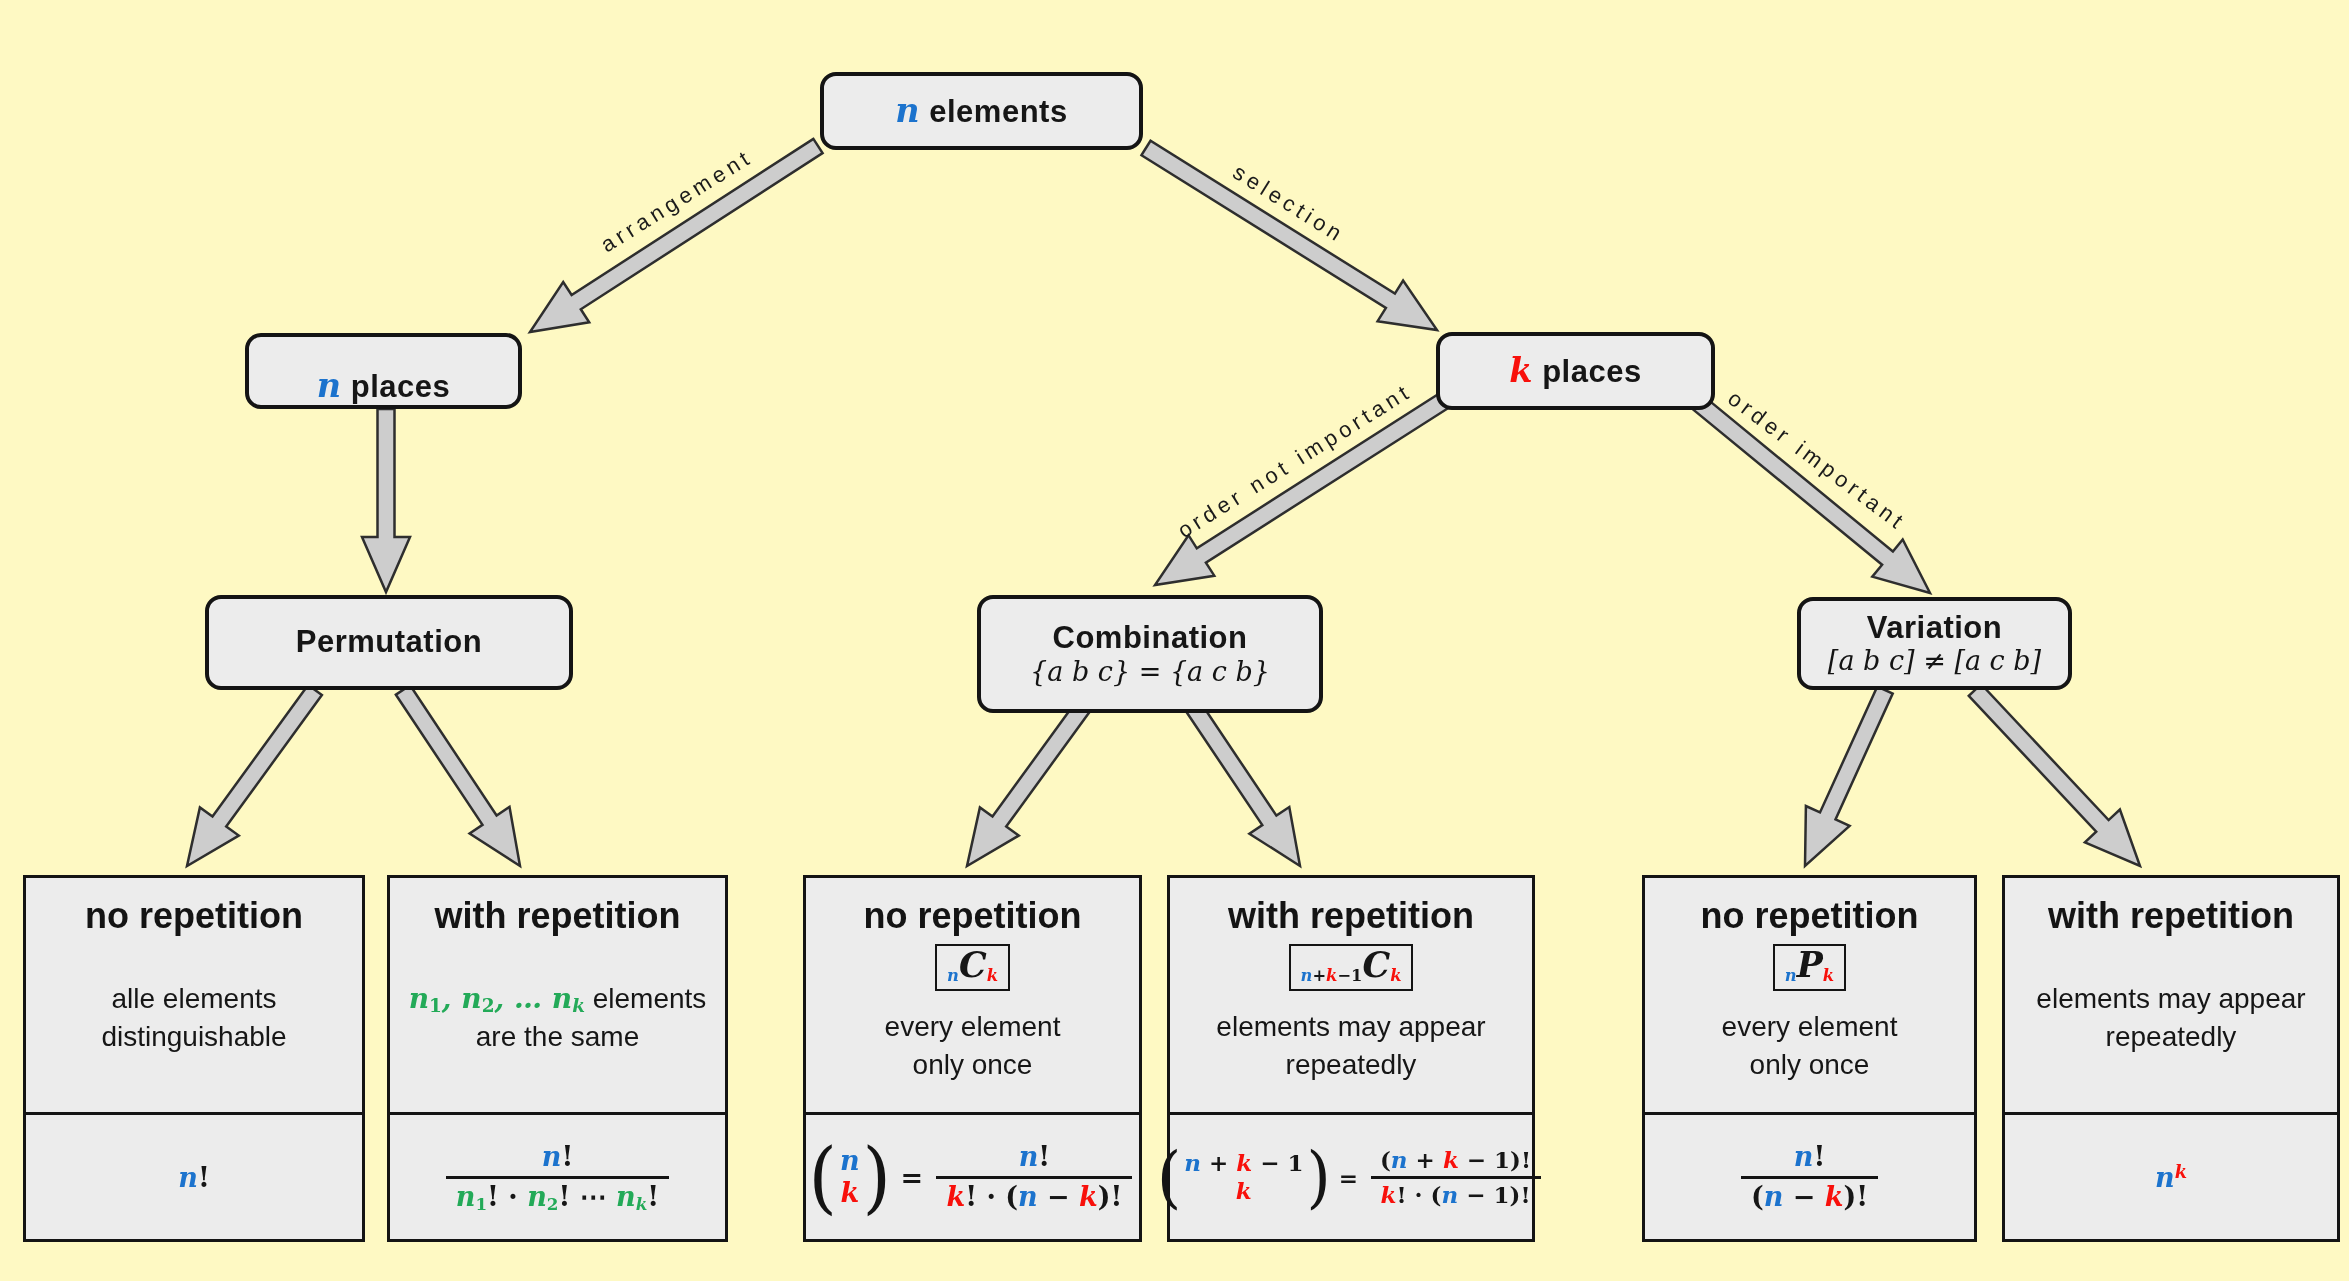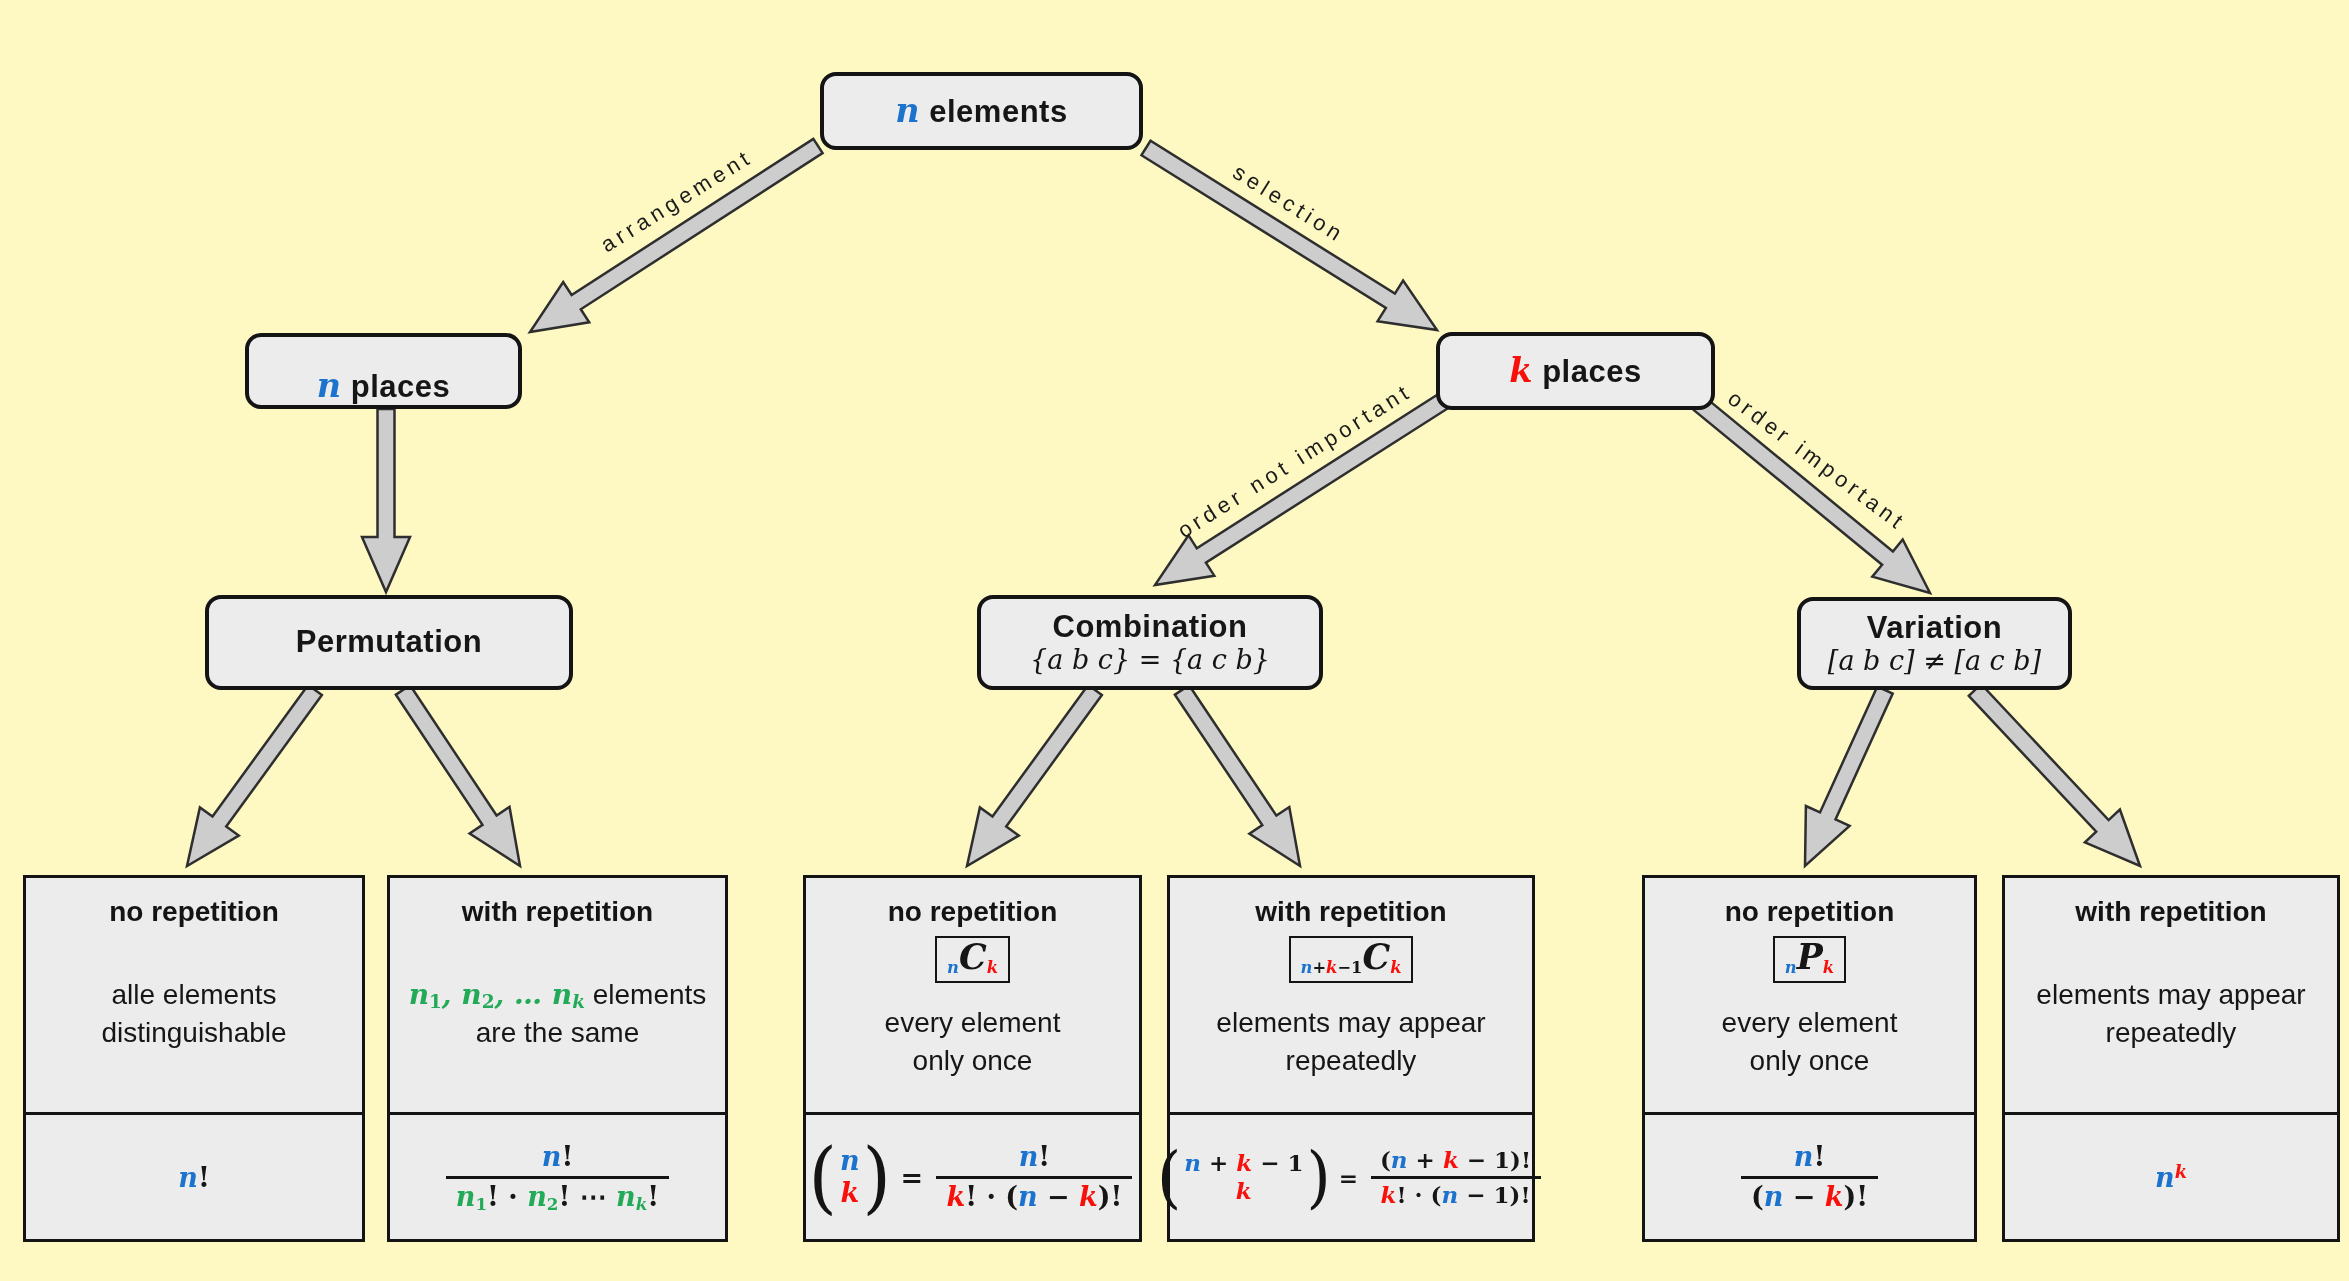--- a/index.html
+++ b/index.html
@@ -17,40 +17,40 @@
     box-sizing:border-box;z-index:2;
   }
   .node-title{font-weight:700;font-size:31px;letter-spacing:.5px;color:#141414;line-height:1.1;}
   .node-title .v{font-family:"DejaVu Serif",serif;font-style:italic;font-size:1.08em;font-weight:700;}
   .node-sub{font-family:"DejaVu Serif",serif;font-style:italic;font-size:27px;color:#141414;line-height:1.15;}
 
   #node-root       {left:820px; top:72px;  width:323px;height:78px;}
   #node-n-places   {left:245px; top:333px; width:277px;height:76px;justify-content:flex-end;}
   #node-k-places   {left:1436px;top:332px; width:279px;height:78px;}
   #node-permutation{left:205px; top:595px; width:368px;height:95px;}
-  #node-combination{left:977px; top:595px; width:346px;height:95px;}
+  #node-combination{left:977px; top:595px; width:346px;height:118px;}
   #node-variation  {left:1797px;top:597px; width:275px;height:93px;}
 
   
   .edge-label{
     position:absolute;white-space:nowrap;font-size:22px;letter-spacing:4.5px;
     color:#1b1b1b;font-weight:500;z-index:3;
   }
   #lbl-arrangement{left:677px; top:201px;transform:translate(-50%,-50%) rotate(-32deg);}
   #lbl-selection  {left:1289px;top:204px;transform:translate(-50%,-50%) rotate(32deg);}
   #lbl-order-not  {left:1295px;top:461px;transform:translate(-50%,-50%) rotate(-32deg);}
   #lbl-order-imp  {left:1817px;top:461px;transform:translate(-50%,-50%) rotate(37deg);}
 
   
   .leaf{
     position:absolute;top:875px;height:367px;background:#ececec;border:3.5px solid #141414;
     display:flex;flex-direction:column;box-sizing:border-box;z-index:2;
   }
   .leaf-top{flex:1;display:flex;flex-direction:column;align-items:center;padding-top:20px;min-height:0;}
-  .leaf-title{font-size:28px;font-weight:700;color:#141414;line-height:1;}
+  .leaf-title{font-size:36px;font-weight:700;color:#141414;line-height:1;}
   .badge{
     margin-top:10px;border:2.5px solid #141414;padding:1px 10px 5px;line-height:1.05;
     font-size:24px;display:inline-block;
   }
   .badge span{font-family:"DejaVu Serif",serif;font-weight:700;color:#141414;}
   .badge .v{font-style:italic;}
   .badge .big{font-size:1.45em;}
   .badge .sub{font-size:.68em;position:relative;bottom:-0.22em;}
   .desc-wrap{flex:1;display:flex;align-items:center;justify-content:center;padding:0 6px 10px;}
   .desc{font-size:28px;line-height:1.35;text-align:center;color:#1c1c1c;}

